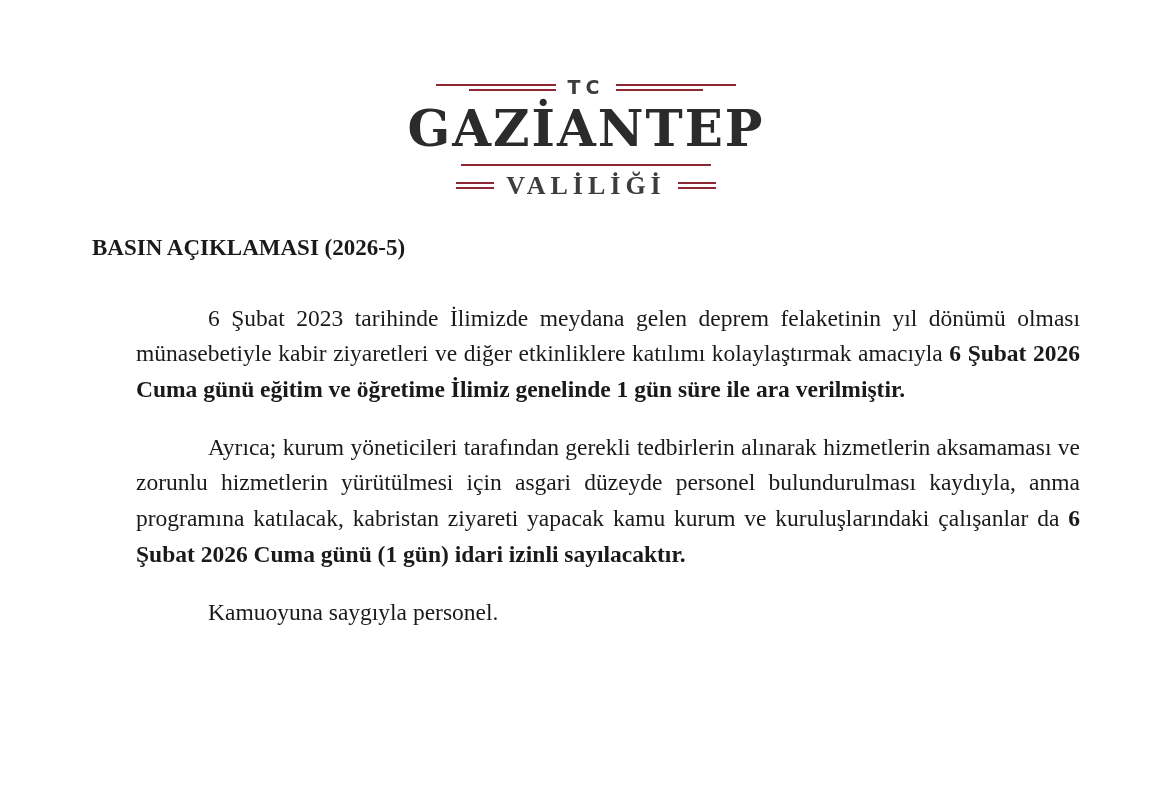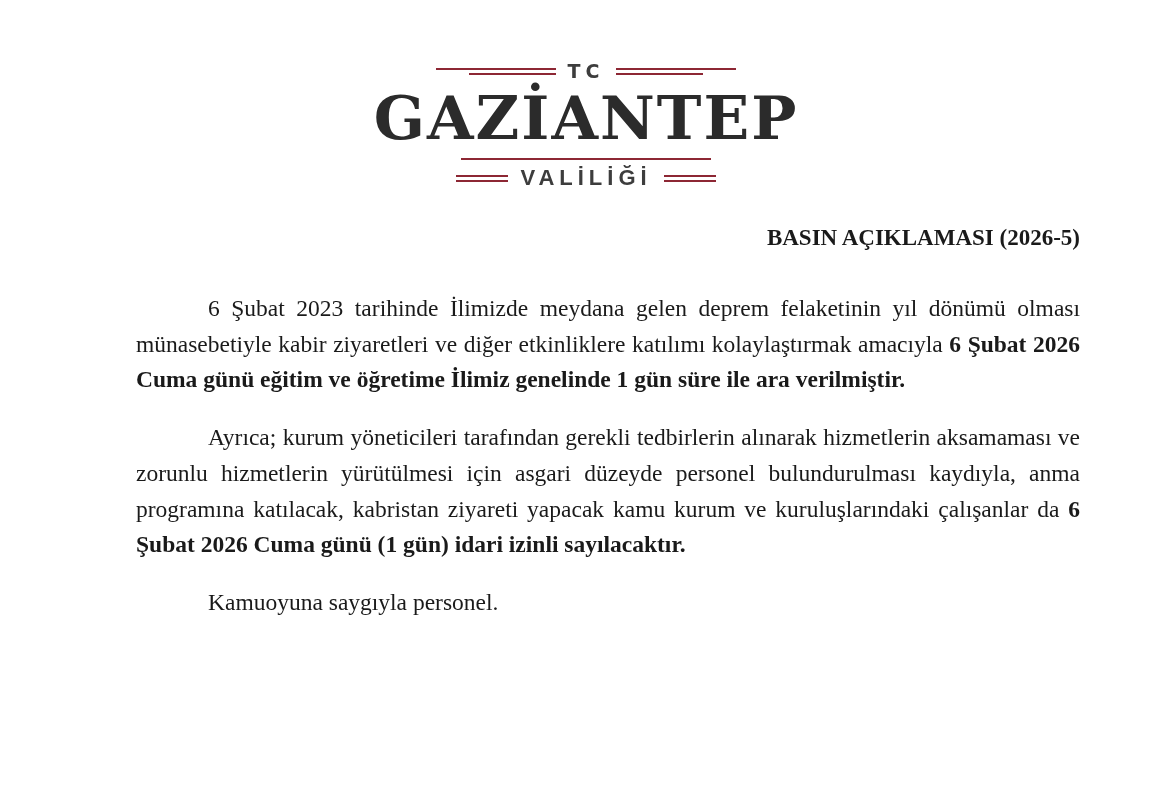--- a/index.html
+++ b/index.html
@@ -12,21 +12,21 @@
     height: 807px;
     font-family: "Liberation Serif", "DejaVu Serif", serif;
     color: #1a1a1a;
     overflow: hidden;
   }
   .page {
     width: 1172px;
     height: 807px;
     position: relative;
     box-sizing: border-box;
-    padding: 0 92px;
+    padding: 16px 92px;
   }
 
   
   .logo-block {
     padding-top: 62px;
     display: flex;
     flex-direction: column;
     align-items: center;
   }
   .logo-inner {
@@ -65,43 +65,43 @@
     font-weight: 700;
     font-size: 19px;
     letter-spacing: 5px;
     color: #3d3d3d;
     padding: 0 12px;
     line-height: 1;
   }
   .logo-main {
     font-family: "DejaVu Serif", serif;
     font-weight: 700;
-    font-size: 60px;
+    font-size: 50px;
     letter-spacing: 2px;
     color: #2b2b2b;
     line-height: 1.05;
     margin: 6px 0 4px 0;
     white-space: nowrap;
   }
   .logo-divider {
     width: 250px;
     height: 2px;
     background: #8d2734;
     margin: 4px 0 7px 0;
   }
   .logo-sub-row {
     display: flex;
     align-items: center;
     justify-content: center;
     width: 260px;
   }
   .logo-sub {
-    font-family: Liberation Sans, sans-serif;
-    font-weight: 700;
-    font-size: 22px;
+    font-family: Liberation Serif, serif;
+    font-weight: 700;
+    font-size: 26px;
     letter-spacing: 5px;
     color: #3d3d3d;
     padding: 0 12px;
     line-height: 1;
   }
   .logo-sub-rules {
     display: flex;
     flex-direction: column;
     gap: 3px;
     flex: 1 1 auto;
@@ -117,21 +117,21 @@
   .heading-block {
     text-align: center;
     margin-top: 30px;
   }
   .heading-block div {
     font-weight: 700;
     font-size: 23px;
     line-height: 1.42;
   }
   .press-title {
-    text-align: right;
+    text-align: left;
     font-weight: 700;
     font-size: 23px;
     margin-top: 36px;
   }
 
   
   .body-block {
     margin-top: 40px;
     margin-left: 44px;
   }

